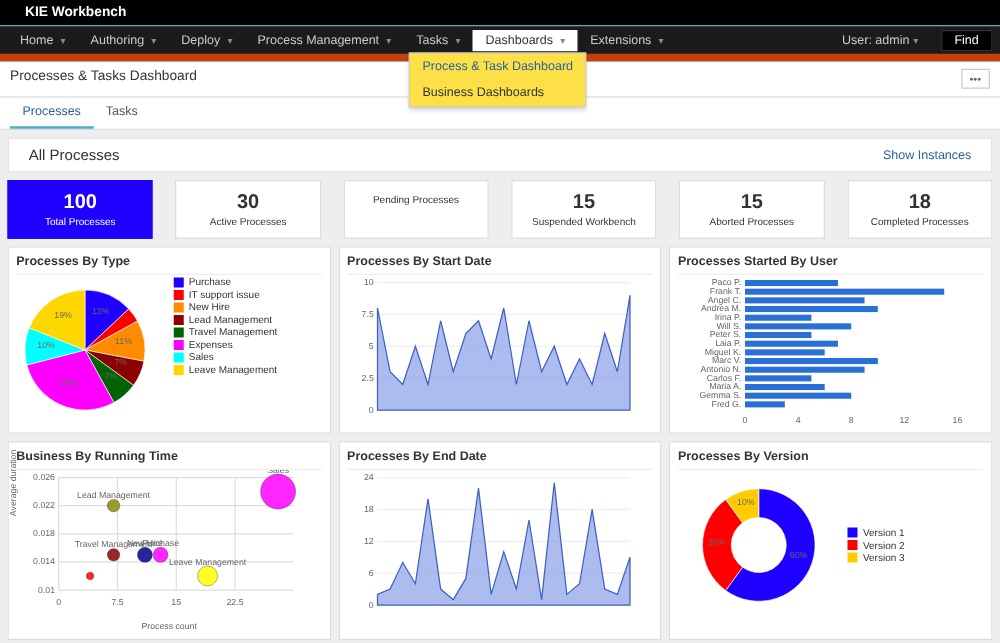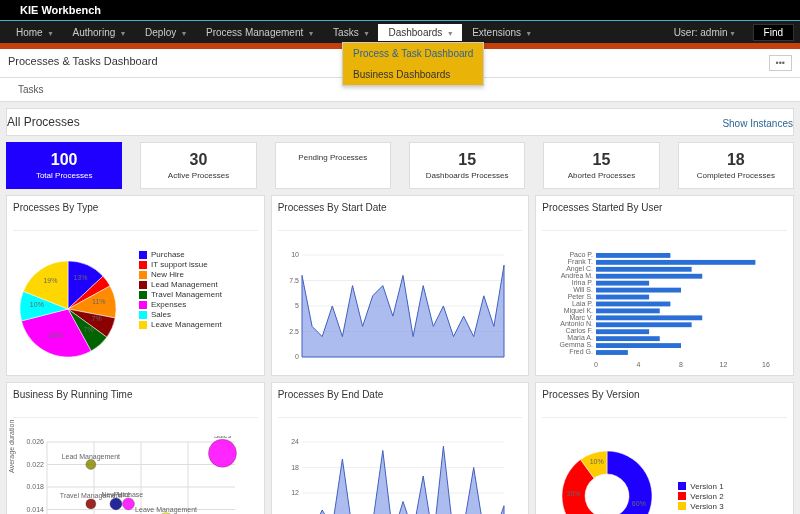--- a/index.html
+++ b/index.html
@@ -3,40 +3,40 @@
 <meta charset="utf-8">
 <style>
 html,body{margin:0;padding:0;font-family:Arial,Helvetica,sans-serif;font-size:10px;color:#333;background:#fff}
 .banner{background:#000;color:#fff;padding:4px 20px;font-weight:bold;font-size:11px;border-bottom:1px solid #49afcd}
 .menubar{background:#1b1b1b;color:#ccc;display:flex;align-items:center;padding:0 6px;height:22px;font-size:10px;border-bottom:6px solid #c2410c}
 .menubar .mi{padding:3px 10px;cursor:pointer}
 .menubar .mi.open{background:#fff;color:#333}
 .menubar .spacer{flex:1}
 .menubar .find{background:#000;color:#fff;border:1px solid #333;padding:2px 10px;margin-left:8px;font-size:10px;cursor:pointer}
 .chev{font-size:8px;margin-left:3px;color:#888}
-.dropdown{position:absolute;background:#eab308;border:1px solid #ccc;left:342px;top:42px;font-size:10px;min-width:120px;box-shadow:0 2px 4px rgba(0,0,0,.2);z-index:10}
+.dropdown{position:absolute;background:#fde047;border:1px solid #ccc;left:327px;top:42px;font-size:10px;min-width:120px;box-shadow:0 2px 4px rgba(0,0,0,.2);z-index:10}
 .dropdown .ditem{padding:5px 10px;cursor:pointer}
 .dropdown .ditem.sel{color:#2a6496}
 .crumb{padding:6px 8px;font-size:11px;color:#333;border-bottom:1px solid #ddd;display:flex;align-items:flex-start}
 .crumb .cog{margin-left:auto;border:1px solid #ccc;padding:2px 6px;font-size:9px;color:#666;cursor:pointer}
 .tabs{display:flex;border-bottom:1px solid #ddd;padding:0 8px;font-size:10px}
 .tabs .tab{padding:6px 10px;color:#555;cursor:pointer}
 .tabs .tab.active{color:#2a6496;border-bottom:2px solid #49afcd}
 .page{background:#eee;padding:6px}
-.hdr{background:#fff;border:1px solid #ddd;padding:6px 0;margin-bottom:6px;display:flex;align-items:flex-end}
+.hdr{background:#fff;border:1px solid #ddd;padding:6px 16px;margin-bottom:6px;display:flex;align-items:center}
 .hdr h2{margin:0;font-size:12px;font-weight:normal}
 .hdr a{margin-left:auto;color:#2a6496;text-decoration:none;font-size:10px;cursor:pointer}
 .stats{display:flex;gap:18px;margin-bottom:6px}
 .stat{flex:1;background:#fff;border:1px solid #ddd;text-align:center;padding:8px 4px}
 .stat.big{background:#1f00ff;color:#fff;border-color:#1f00ff}
 .stat .n{font-size:16px;font-weight:bold}
 .stat .l{font-size:8px;margin-top:2px}
 .grid{display:grid;grid-template-columns:1fr 1fr 1fr;gap:6px}
 .panel{background:#fff;border:1px solid #ddd;padding:6px}
-.panel h3{margin:0 0 18px 0;font-size:10px;font-weight:normal;border-bottom:1px solid #eee;padding-bottom:17px}
+.panel h3{margin:0 0 0 0;font-size:10px;font-weight:bold;border-bottom:1px solid #eee;padding-bottom:4px}
 .chartbox{height:120px;position:relative}
 .legend{font-size:8px}
 .legend .li{display:flex;align-items:center;margin:1px 0}
 .legend .sw{width:8px;height:8px;margin-right:4px}
 .ylab{position:absolute;left:-2px;top:50%;transform:rotate(-90deg) translateX(50%);font-size:7px;color:#666;transform-origin:left}
 .xlab{text-align:center;font-size:7px;color:#666;margin-top:2px}
 svg text{font-size:7px;fill:#666}
 </style>
 </head>
 <body>
@@ -54,20 +54,21 @@
     <div class="ditem sel">Process &amp; Task Dashboard</div>
     <div class="ditem">Business Dashboards</div>
   </div>
 
 <div class="crumb">
   <span>Processes &amp; Tasks Dashboard</span>
   <span class="cog">•••</span>
 </div>
 
 <div class="tabs" id="tabs">
+    <div class="tab active">Processes</div>
     <div class="tab">Tasks</div>
   </div>
 
 <div class="page">
   <div class="hdr">
     <h2>All Processes</h2>
     <a>Show Instances</a>
   </div>
 
   <div class="stats" id="stats">
@@ -77,21 +78,21 @@
       </div>
       <div class="stat">
         <div class="n">30</div>
         <div class="l">Active Processes</div>
       </div>
       <div class="stat">
         <div class="l">Pending Processes</div>
       </div>
       <div class="stat">
         <div class="n">15</div>
-        <div class="l">Dashboards Processes</div>
+        <div class="l">Suspended Workbench</div>
       </div>
       <div class="stat">
         <div class="n">15</div>
         <div class="l">Aborted Processes</div>
       </div>
       <div class="stat">
         <div class="n">18</div>
         <div class="l">Completed Processes</div>
       </div>
     </div>

